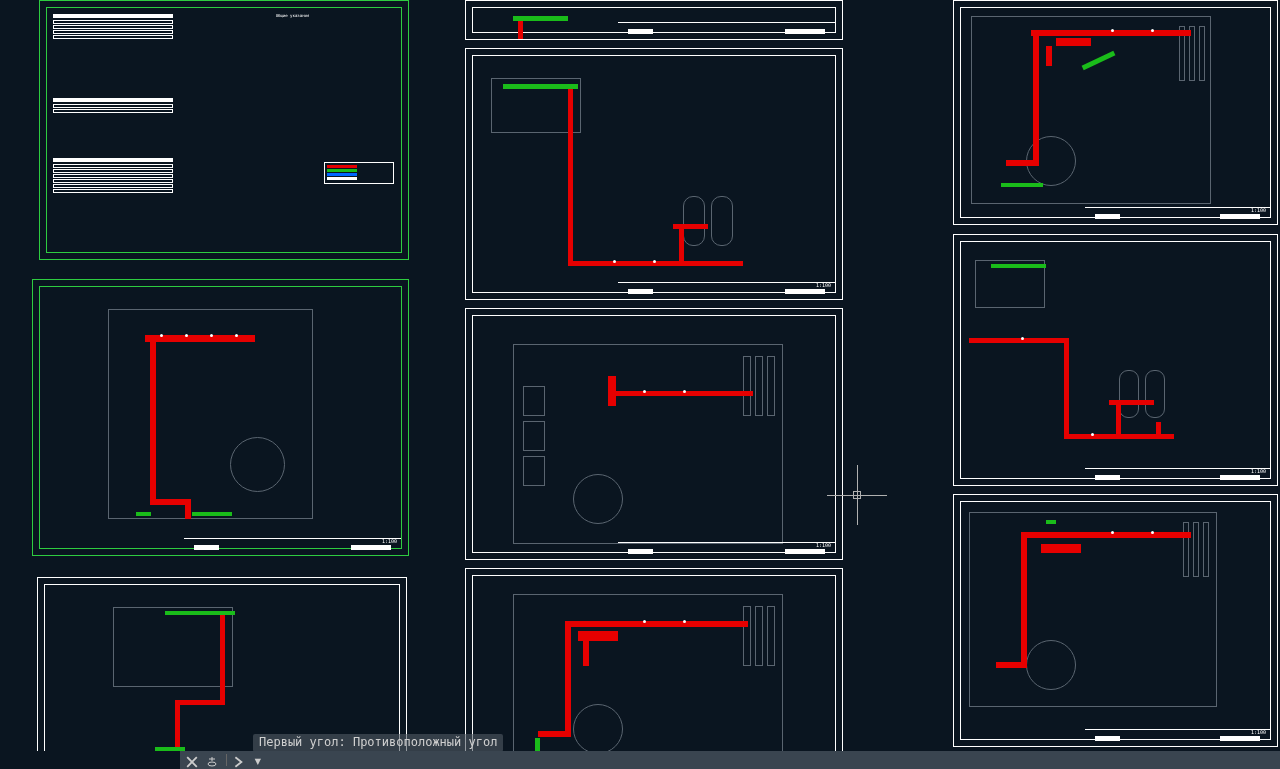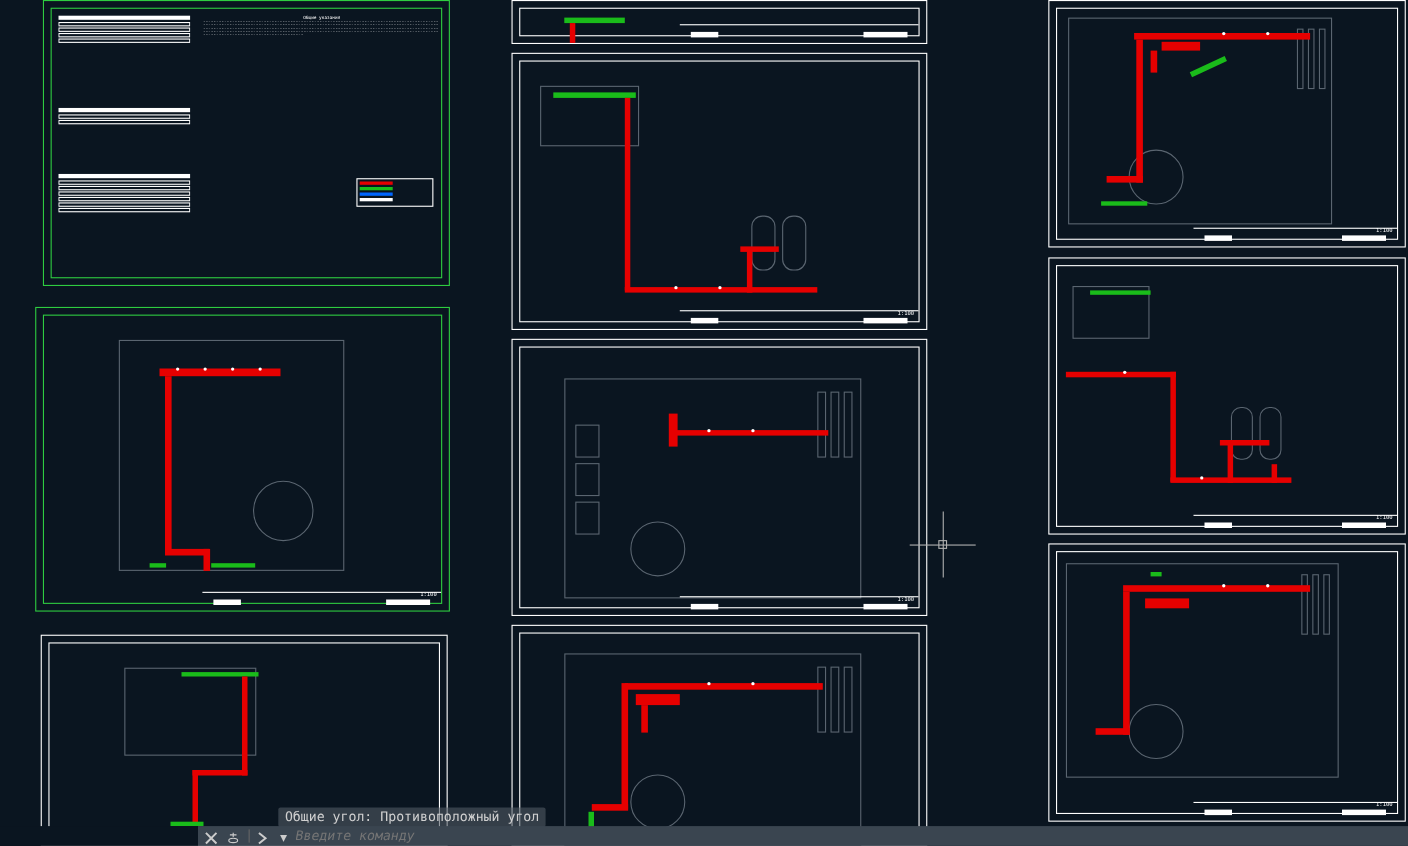--- a/index.html
+++ b/index.html
@@ -340,35 +340,34 @@
       <span class="scale-lbl">1:100</span>
     </div>
   </div>
 
   <div class="cursor">
     <div class="box"></div>
   </div>
 </div>
 
 <div class="cmd-history">
-  <span>Общие угол: Противоположный угол</span>
+  <span>Первый угол: Противоположный угол</span>
 </div>
 <div class="cmd-bar-left"></div>
 <div class="cmd-line">
   <span class="cmd-icon">
     <svg viewBox="0 0 10 10" width="12" height="12">
         <path d="M1 1 L9 9 M9 1 L1 9" stroke="#ccc" stroke-width="1.5"></path>
       </svg>
   </span>
   <span class="cmd-icon">
     <svg viewBox="0 0 12 12" width="12" height="12">
         <path d="M6 1 L6 5 M3 3 L9 3 M2 8 a4 2 0 1 0 8 0 a4 2 0 1 0 -8 0" stroke="#ccc" fill="none" stroke-width="1"></path>
       </svg>
   </span>
   <span style="color:#888; width:1px; height:12px; background:#666;"></span>
   <span class="cmd-icon">
     <svg viewBox="0 0 10 10" width="12" height="12">
         <path d="M2 1 L7 5 L2 9" stroke="#ccc" fill="none" stroke-width="1.5"></path>
       </svg>
   </span>
   <span style="color:#ccc;">▾</span>
-  <input class="cmd-input" type="text" placeholder="Введите команду" style="">
 </div>
 
 </body></html>

